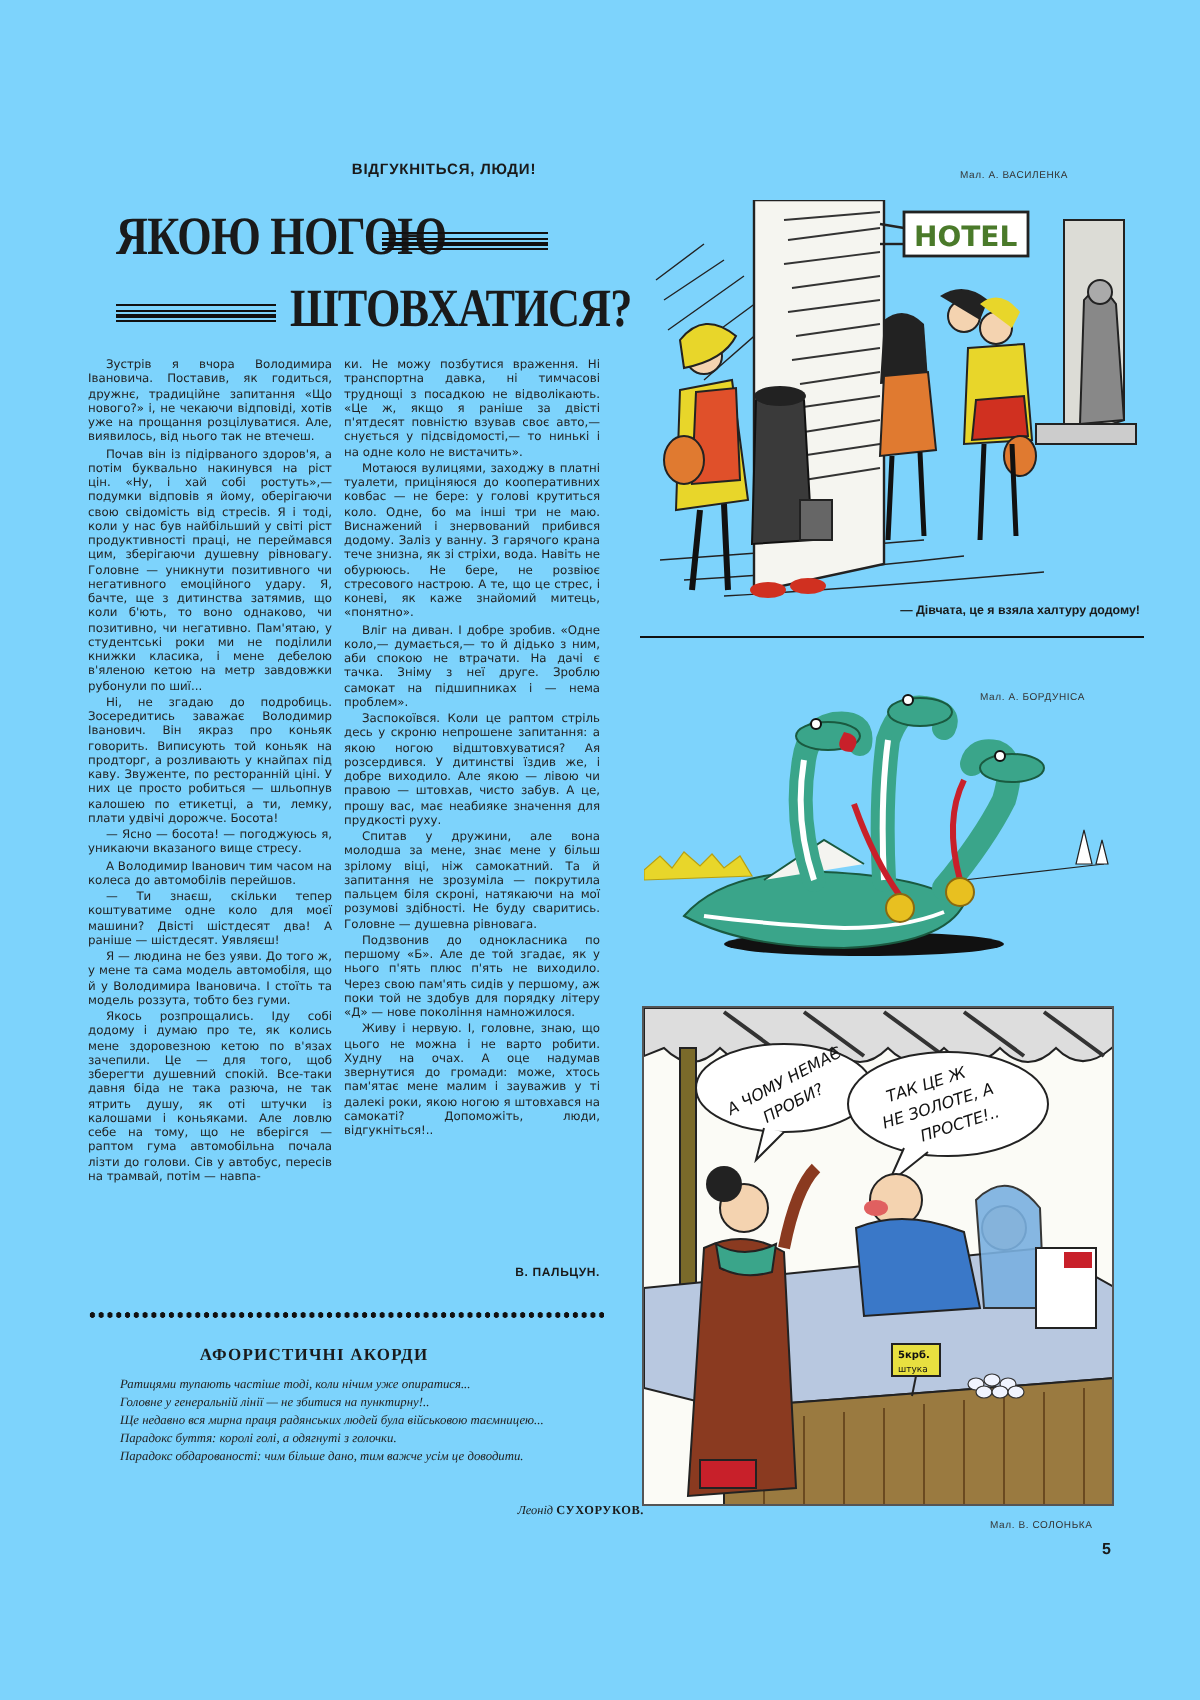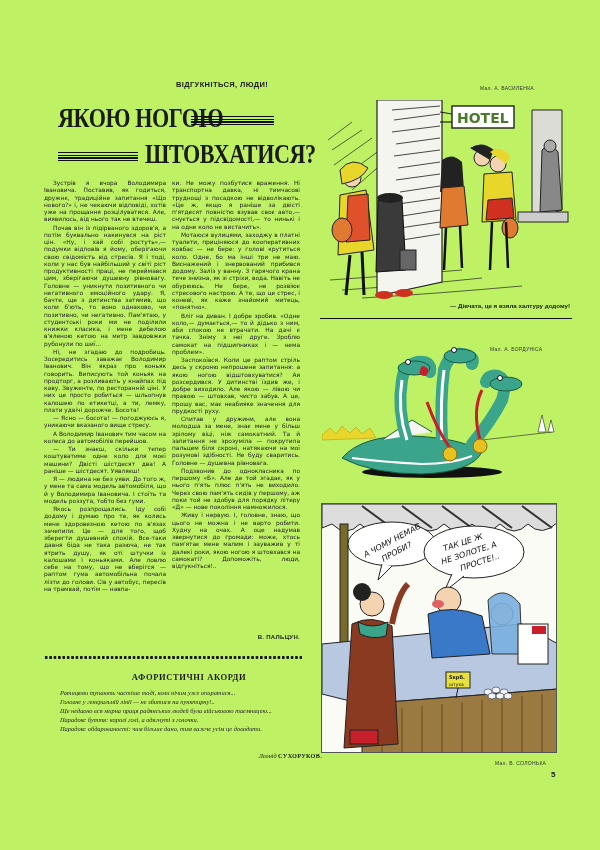--- a/index.html
+++ b/index.html
@@ -1,19 +1,19 @@
 <!DOCTYPE html>
 <html><head>
 <meta charset="utf-8">
 <style>
   * { box-sizing: border-box; margin: 0; padding: 0; }
   html, body { width: 600px; height: 850px; background: #ffffff; overflow: hidden; }
   body { position: relative; font-family: "DejaVu Sans", sans-serif; color: #1a1a1a; }
 
-  .page { position: absolute; left: 0; top: 0; width: 600px; height: 850px; background: #bef264; }
+  .page { position: absolute; left: 0; top: 0; width: 600px; height: 850px; background: #7dd3fc; }
 
   .rubric { position: absolute; left: 137px; top: 80px; width: 170px; text-align: center;
     font-family: "Liberation Sans", sans-serif; font-weight: bold; font-size: 7.5px; letter-spacing: 0.4px; }
 
   .title-line { position: absolute; font-family: "Liberation Serif", serif; font-weight: bold;
     font-size: 27px; letter-spacing: -0.5px; transform: scaleX(0.82); transform-origin: left center; white-space: nowrap; }
   .title-1 { left: 58px; top: 103px; }
   .title-2 { left: 145px; top: 139px; }
 
   .rules { position: absolute; height: 10px; }
@@ -27,21 +27,21 @@
   .col-1 { left: 44px; top: 180px; width: 122px; }
   .col-2 { left: 172px; top: 180px; width: 128px; }
 
   .author { position: absolute; left: 220px; top: 634px; width: 80px; text-align: right;
     font-family: "Liberation Sans", sans-serif; font-weight: bold; font-size: 6px; letter-spacing: 0.3px; }
 
   .dots { position: absolute; left: 44px; top: 655px; width: 258px; height: 5px;
     background-image: radial-gradient(circle, #111 1.3px, transparent 1.5px);
     background-size: 4.4px 5px; background-repeat: repeat-x; }
 
-  .aph-title { position: absolute; left: 60px; top: 672px; width: 258px; text-align: center;
+  .aph-title { position: absolute; left: 28px; top: 672px; width: 258px; text-align: center;
     font-family: "Liberation Serif", serif; font-weight: bold; font-size: 8.5px; letter-spacing: 0.6px; }
   .aph-list { position: absolute; left: 50px; top: 688px; width: 252px;
     font-family: "Liberation Serif", serif; font-style: italic; font-size: 6.4px; line-height: 9px; color: #222; }
   .aph-list p { text-indent: 10px; }
   .aph-author { position: absolute; left: 200px; top: 752px; width: 122px; text-align: right;
     font-family: "Liberation Serif", serif; font-size: 6.2px; }
   .aph-author .fn { font-style: italic; }
   .aph-author .ln { font-weight: bold; letter-spacing: 0.3px; }
 
   .credit { position: absolute; font-family: "Liberation Sans", sans-serif; font-size: 5px; letter-spacing: 0.3px; color: #333; }

